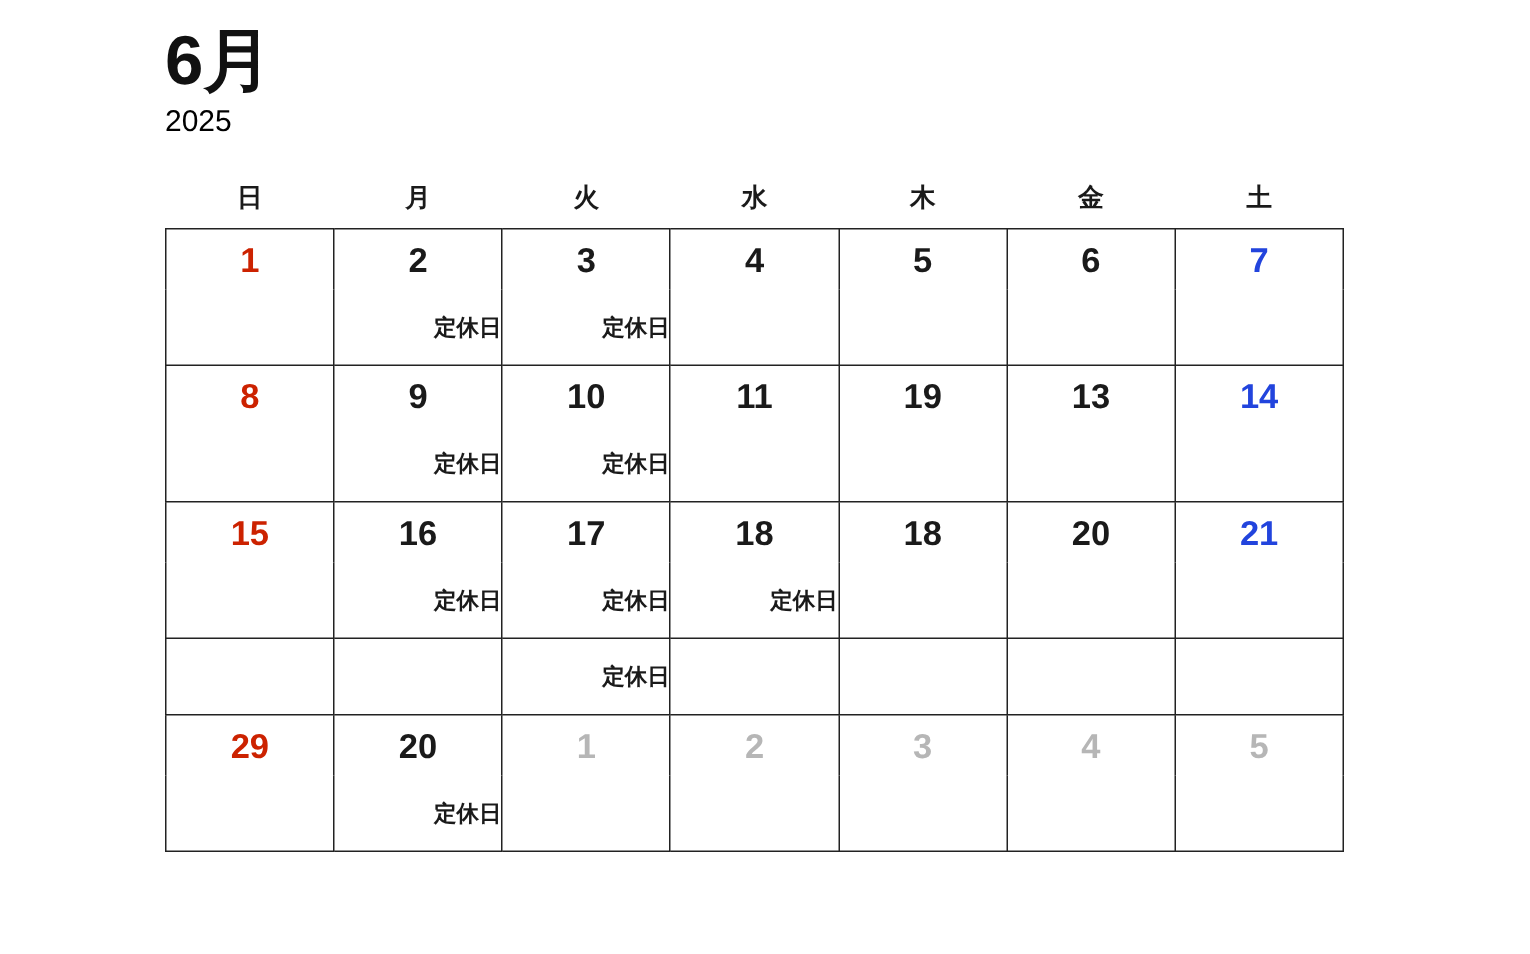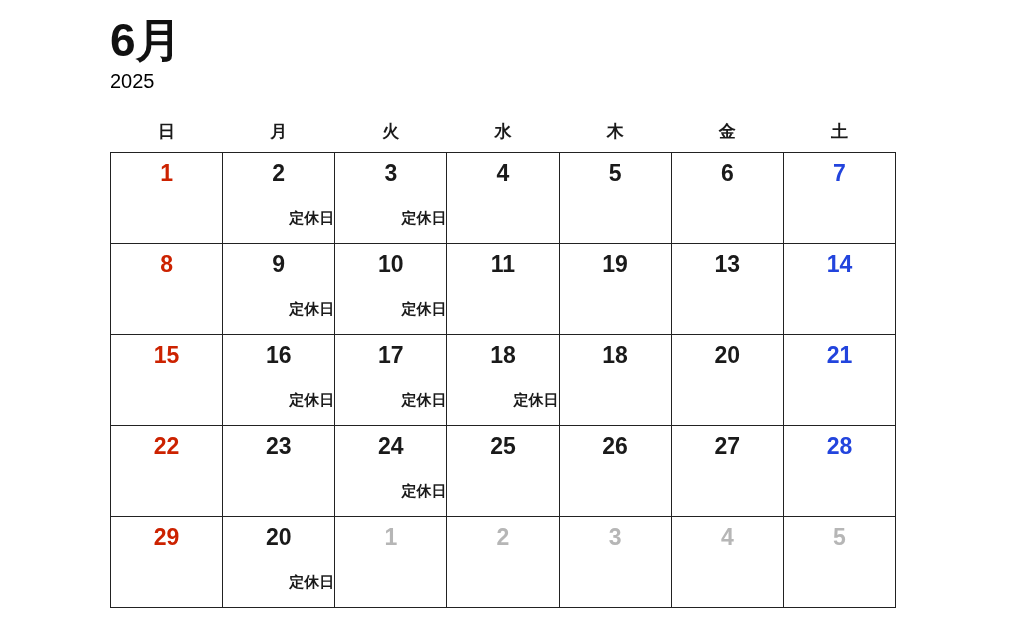--- a/index.html
+++ b/index.html
@@ -159,29 +159,20 @@
           <tr>
             <td class="note"></td>
             <td class="note">定休日</td>
             <td class="note">定休日</td>
             <td class="note">定休日</td>
             <td class="note"></td>
             <td class="note"></td>
             <td class="note"></td>
           </tr>
           <tr>
-            <td class="daynum c-sun">22</td>
-            <td class="daynum c-none">23</td>
-            <td class="daynum c-none">24</td>
-            <td class="daynum c-none">25</td>
-            <td class="daynum c-none">26</td>
-            <td class="daynum c-none">27</td>
-            <td class="daynum c-sat">28</td>
-          </tr>
-          <tr>
             <td class="note"></td>
             <td class="note"></td>
             <td class="note">定休日</td>
             <td class="note"></td>
             <td class="note"></td>
             <td class="note"></td>
             <td class="note"></td>
           </tr>
           <tr>
             <td class="daynum c-sun">29</td>

